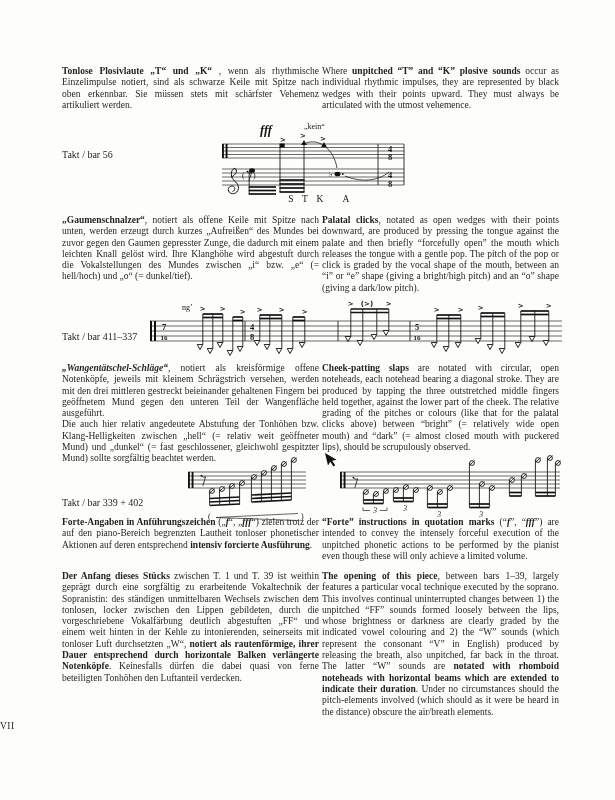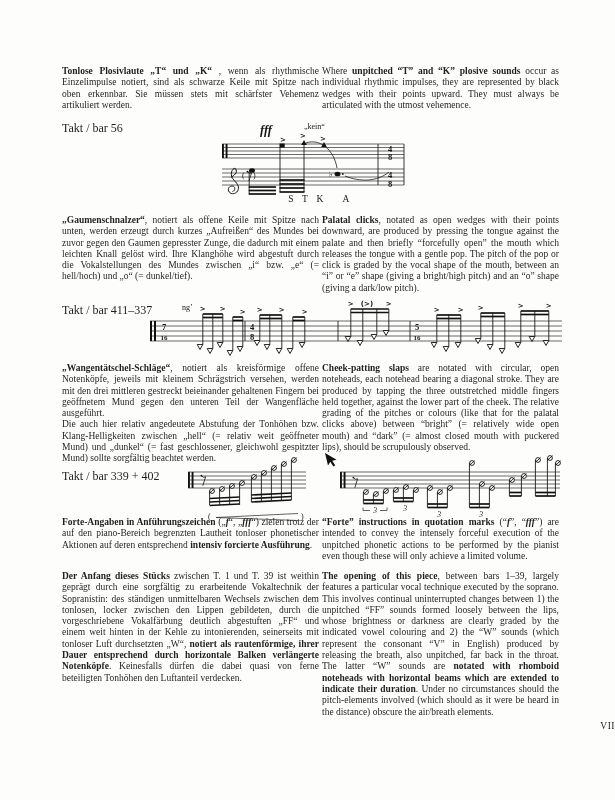--- a/index.html
+++ b/index.html
@@ -7,22 +7,22 @@
     position:relative; width:615px; height:800px; background:#fdfdfb;
     font-family:"Liberation Serif","DejaVu Serif",serif; color:#1f1f1f;
     overflow:hidden; margin:0 auto;
   }
   .para{
     position:absolute; font-size:9.5px; line-height:11.3px;
     text-align:justify; white-space:pre-line;
   }
   .de{left:62px; width:257px;}
   .en{left:322px; width:237px;}
-  .takt{position:absolute; left:62px; font-size:12px;}
-  .pageno{position:absolute; left:0; width:615px; text-align:right; font-size:9.5px; letter-spacing:.5px;}
+  .takt{position:absolute; left:62px; font-size:10px;margin-top:28px;}
+  .pageno{position:absolute; left:0; width:615px; text-align:left; font-size:9.5px; letter-spacing:.5px;}
   .ex{position:absolute;}
   svg{display:block; overflow:visible;}
   .sline{stroke:#2a2a2a; stroke-width:.7;}
   .stem{stroke:#1a1a1a; stroke-width:.9;}
   .beam{stroke:#111; stroke-width:1.7;}
   .bar{stroke:#222; stroke-width:.9;}
   .thick{fill:#111;}
   .openhead{fill:#fdfdfb; stroke:#111; stroke-width:.9;}
   .slash{stroke:#111; stroke-width:.8;}
   .curve{fill:none; stroke:#1a1a1a; stroke-width:.8;}
@@ -231,21 +231,21 @@
           <line class="stem" x1="386.8" y1="35.5" x2="386.8" y2="10"></line>
           <line class="stem" x1="400.8" y1="39.5" x2="400.8" y2="10"></line>
         <line class="beam" x1="372.8" y1="10" x2="400.8" y2="10"></line>
           <line class="beam" x1="372.8" y1="13.5" x2="400.8" y2="13.5"></line>
         <text class="acc" x="372.8" y="6.5">&gt;</text>
           <text class="acc" x="400.8" y="6.5">&gt;</text>
       </g>
     </svg>
   </div>
 
-  <div class="para de" style="top:363px"><span style="font-weight: bold;">„Wangentätschel-Schläge“</span><span>, notiert als kreisförmige offene Notenköpfe, jeweils mit kleinem Schrägstrich versehen, werden mit den drei mittleren gestreckt beieinander gehaltenen Fingern bei geöffnetem Mund gegen den unteren Teil der Wangenfläche ausgeführt.
+  <div class="para de" style="top:363px"><span style="font-weight: bold; font-style: italic;">„Wangentätschel-Schläge“</span><span>, notiert als kreisförmige offene Notenköpfe, jeweils mit kleinem Schrägstrich versehen, werden mit den drei mittleren gestreckt beieinander gehaltenen Fingern bei geöffnetem Mund gegen den unteren Teil der Wangenfläche ausgeführt.
 Die auch hier relativ angedeutete Abstufung der Tonhöhen bzw. Klang-Helligkeiten zwischen „hell“ (= relativ weit geöffneter Mund) und „dunkel“ (= fast geschlossener, gleichwohl gespitzter Mund) sollte sorgfältig beachtet werden.</span></div>
   <div class="para en" style="top:363px"><span style="font-weight: bold;">Cheek-patting slaps</span><span> are notated with circular, open noteheads, each notehead bearing a diagonal stroke.  They are produced by tapping the three outstretched middle fingers held together, against the lower part of the cheek. The relative grading of the pitches or colours (like that for the palatal clicks above) between “bright” (= relatively wide open mouth) and “dark” (= almost closed mouth with puckered lips), should be scrupulously observed.</span></div>
   <div class="takt" style="top:469px">Takt / bar 339 + 402</div>
 
   <div class="ex" style="left:182px; top:446px; width:382px; height:82px">
     <svg width="382" height="82" viewBox="0 0 382 82">
 
       <g>
         <line class="sline" x1="6" y1="26" x2="124" y2="26"></line>
           <line class="sline" x1="6" y1="30" x2="124" y2="30"></line>

